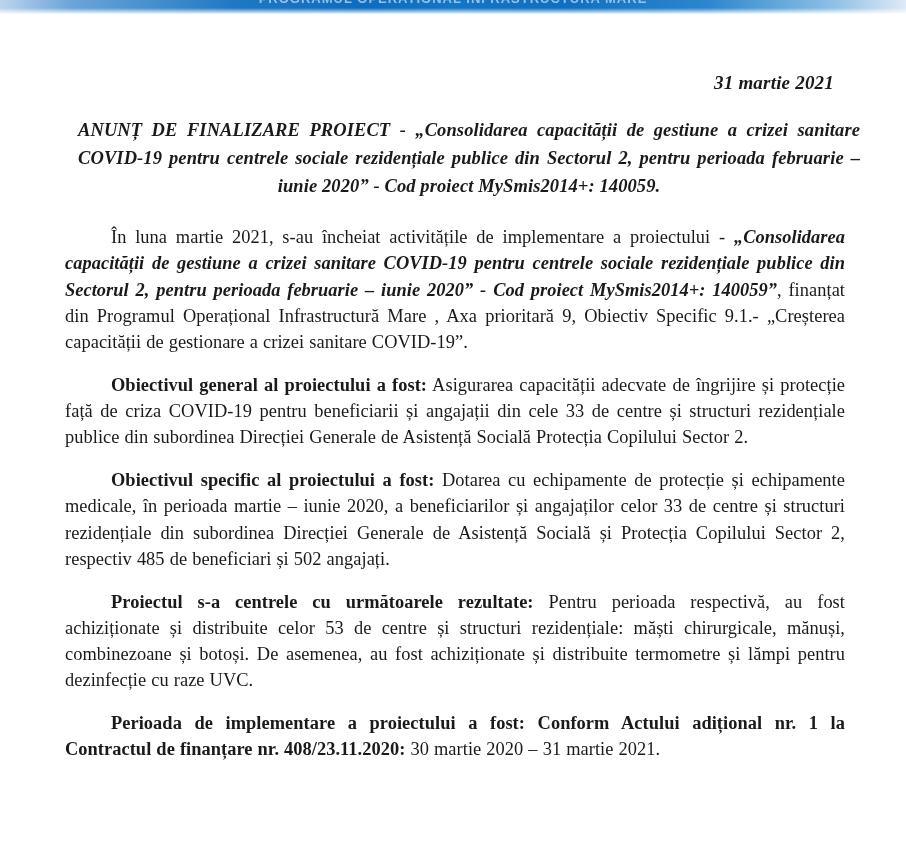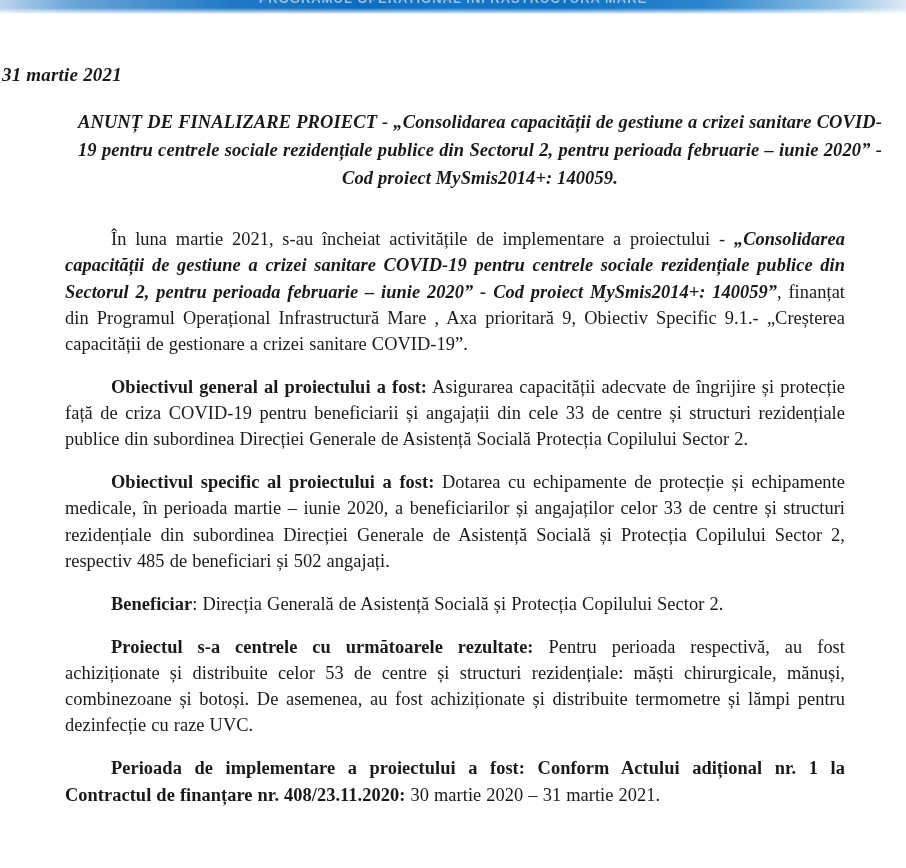--- a/index.html
+++ b/index.html
@@ -60,31 +60,31 @@
 
   
   .page {
     position: absolute;
     top: 14px;
     left: 0;
     width: 906px;
   }
 
   .doc-date {
-    margin: 2px;
+    margin: 10px;
     padding: 48px 62px 0 0;
-    text-align: left;
+    text-align: right;
     font-style: italic;
     font-weight: bold;
     font-size: 19px;
     letter-spacing: .2px;
   }
 
   .doc-title {
-    margin: 22px 24px 0 78px;
+    margin: 22px 46px 0 78px;
     text-align: justify;
     text-align-last: center;
     font-style: italic;
     font-weight: bold;
     font-size: 18.5px;
     line-height: 1.52;
     letter-spacing: .1px;
   }
 
   .body-block {
@@ -94,21 +94,21 @@
   p.para {
     margin: 0 0 17px 0;
     text-indent: 46px;
     text-align: justify;
     font-size: 18.4px;
     line-height: 1.42;
     letter-spacing: .05px;
     word-spacing: .4px;
   }
   p.first {
-    margin-top: 34px;
+    margin-top: 24px;
   }
 
   b.lead {
     font-weight: bold;
   }
   i.em {
     font-style: italic;
     font-weight: bold;
   }
 </style>
@@ -129,21 +129,20 @@
   </div>
 
   <div class="body-block">
 
     <p class="para first"><span>În luna martie 2021, s-au încheiat activitățile de implementare a proiectului - </span><i class="em">„Consolidarea capacității de gestiune a crizei sanitare COVID-19 pentru centrele sociale rezidențiale publice din Sectorul 2, pentru perioada februarie – iunie 2020” - Cod proiect MySmis2014+: 140059”</i><span>, finanțat din Programul Operațional Infrastructură Mare , Axa prioritară 9, Obiectiv Specific 9.1.- „Creșterea capacității de gestionare a crizei sanitare COVID-19”.</span></p>
 
     <p class="para"><b class="lead">Obiectivul general al proiectului a fost:</b><span> Asigurarea capacității adecvate de îngrijire și protecție față de criza COVID-19 pentru beneficiarii și angajații din cele 33 de centre și structuri rezidențiale publice din subordinea Direcției Generale de Asistență Socială Protecția Copilului Sector 2.</span></p>
 
     <p class="para"><b class="lead">Obiectivul specific al proiectului a fost:</b><span> Dotarea cu echipamente de protecție și echipamente medicale, în perioada martie – iunie 2020, a beneficiarilor și angajaților celor 33 de centre și structuri rezidențiale din subordinea Direcției Generale de Asistență Socială și Protecția Copilului Sector 2, respectiv 485 de beneficiari și 502 angajați.</span></p>
 
-    <p class="para"><b class="lead">Beneficiar</b><span>: Direcția Generală de Asistență Socială și Protecția Copilului Sector 2.</span></p>
 
     <p class="para"><b class="lead">Proiectul s-a centrele cu următoarele rezultate:</b><span> Pentru perioada respectivă, au fost achiziționate și distribuite celor 53 de centre și structuri rezidențiale: măști chirurgicale, mănuși, combinezoane și botoși. De asemenea, au fost achiziționate și distribuite termometre și lămpi pentru dezinfecție cu raze UVC.</span></p>
 
 
     <p class="para"><b class="lead">Perioada de implementare a proiectului a fost: Conform Actului adițional nr. 1 la Contractul de finanțare nr. 408/23.11.2020:</b><span> 30 martie 2020 – 31 martie 2021.</span></p>
 
   </div>
 
 </div>
 

